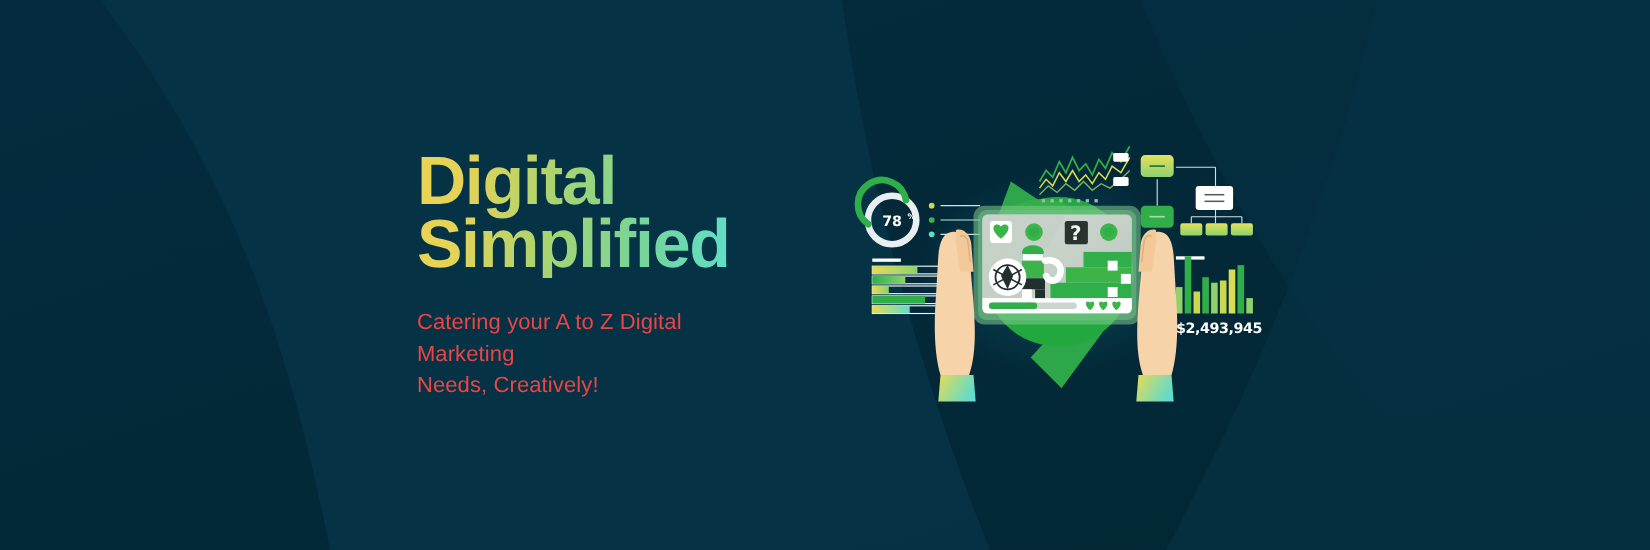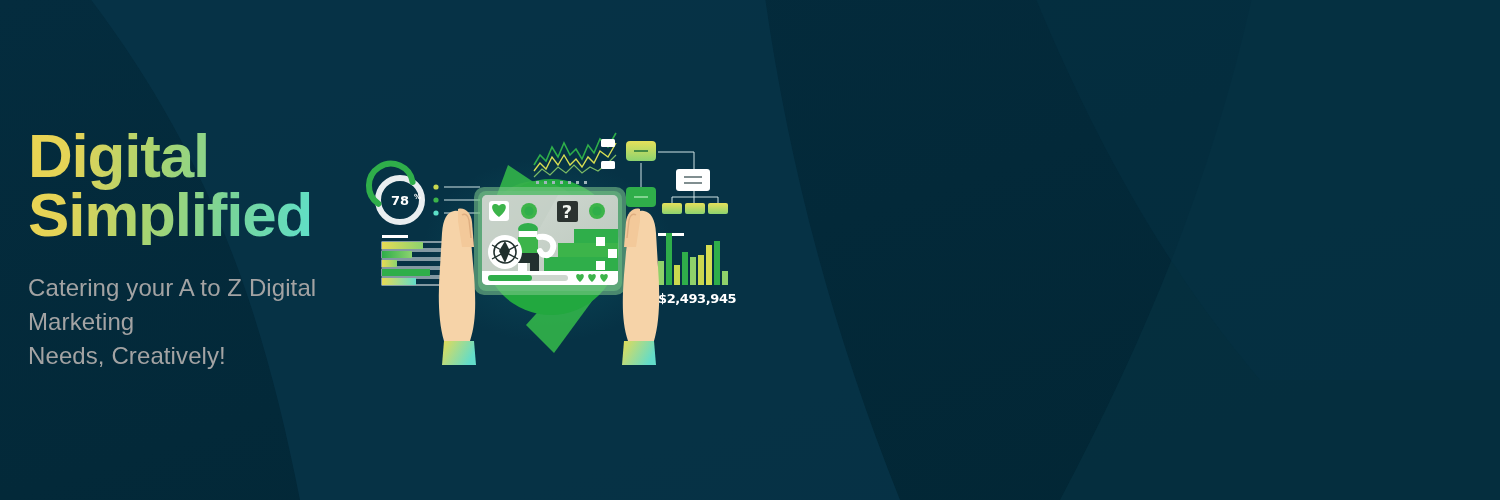--- a/index.html
+++ b/index.html
@@ -17,44 +17,45 @@
     overflow:hidden;
   }
 
   
   .bg-layer { position:absolute; inset:0; }
   .bg-layer svg { display:block; width:1500px; height:500px; }
 
   
   .content {
     position:absolute; inset:0;
-    display:flex; align-items:center; 
+    display:flex; align-items:center; justify-content:center;
+    gap:60px;
     padding-left:28px;
   }
 
   
   .copy { width:330px; position:relative; z-index:5; }
 
   .headline {
     font-size:62px;
     font-weight:bold;
     line-height:0.95;
     letter-spacing:-1.2px;
     background:linear-gradient(100deg,#ead452 0%,#e4d357 14%,#a9d470 38%,#77d49a 62%,#5ee0cb 88%,#57e2d0 100%);
     -webkit-background-clip:text;
     background-clip:text;
     color:transparent;
     -webkit-text-fill-color:transparent;
     margin-bottom:26px;
     white-space:pre-line;
   }
   .subhead {
-    font-size:24px;
+    font-size:20px;
     line-height:1.42;
-    color:#a3a3a3;
+    color:#ef4444;
     letter-spacing:0.1px;
     white-space:pre-line;
   }
 
   
   .illus { position:relative; z-index:5; width:380px; height:250px; }
   .illus svg { display:block; width:380px; height:250px; overflow:visible; }
 
   .mono { font-family:"DejaVu Sans", sans-serif; }
 </style>

